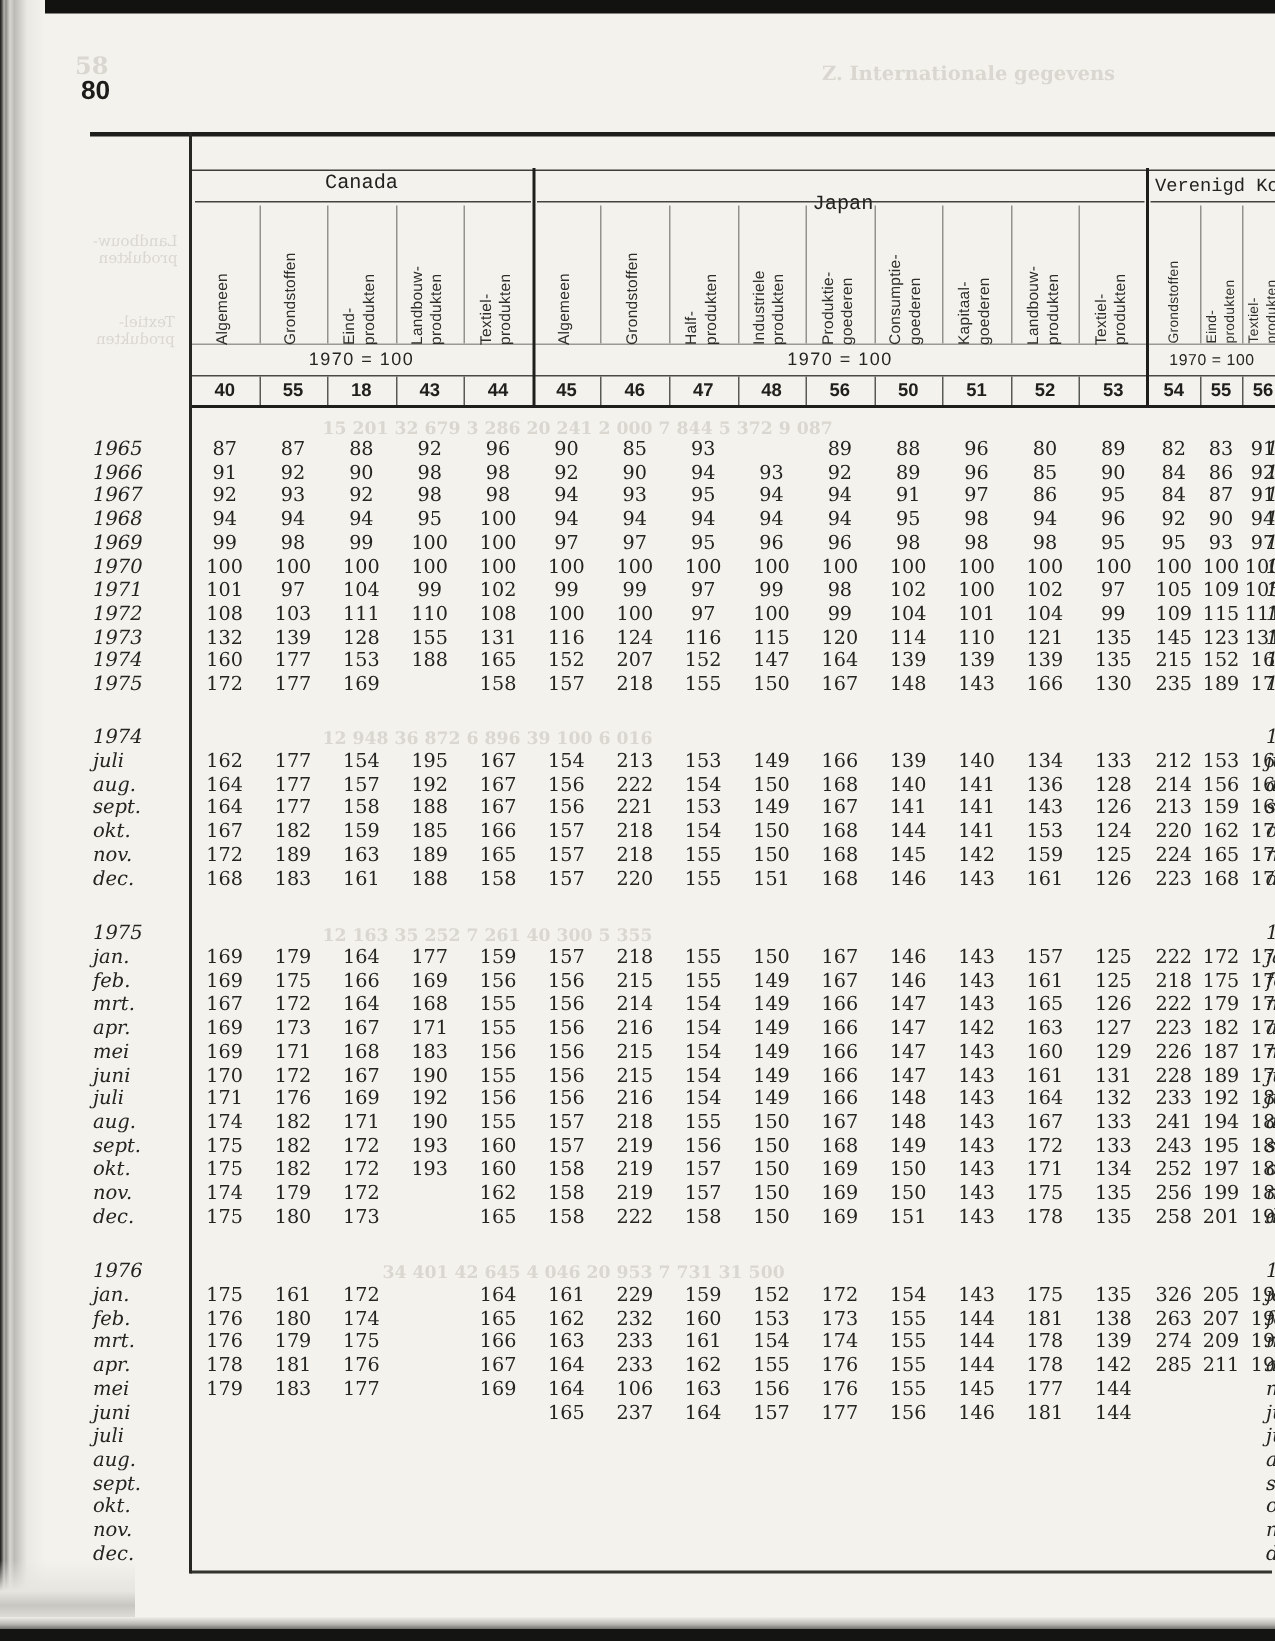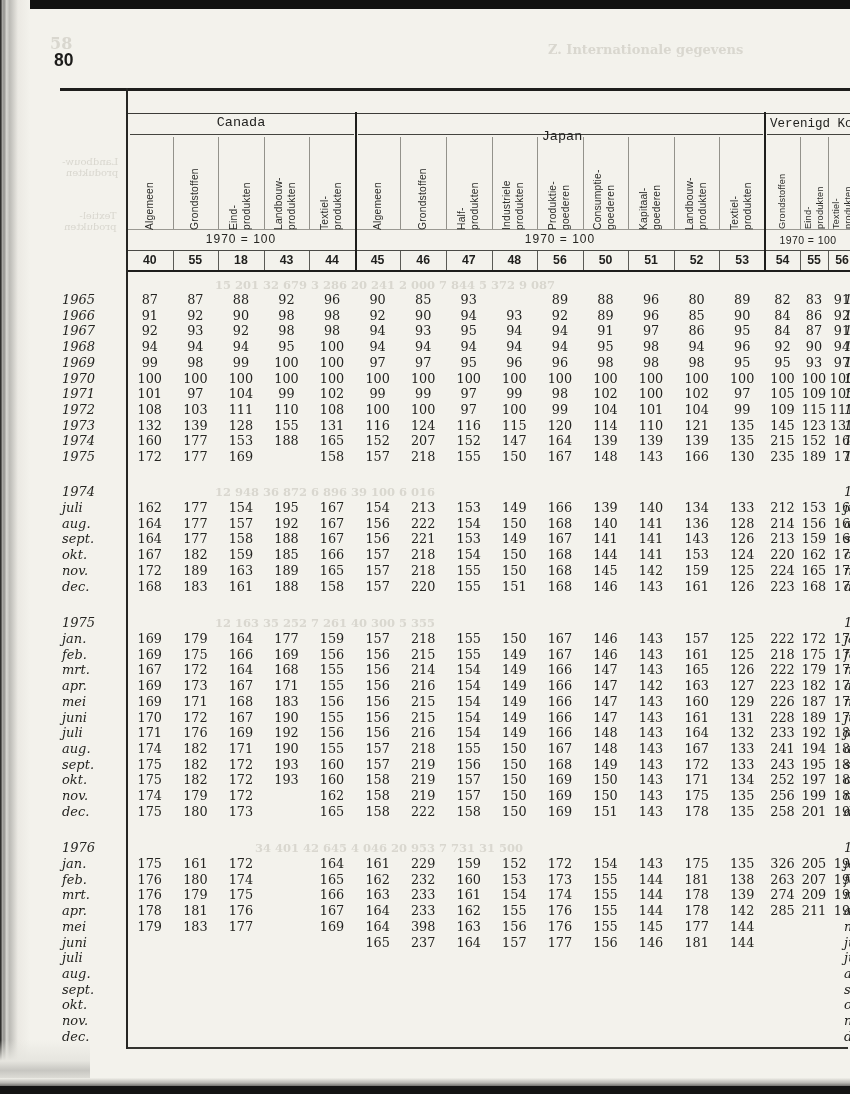--- a/index.html
+++ b/index.html
@@ -824,21 +824,21 @@
       <div class="cell" style="left: 765px; top: 903.1px; width: 35px;">285</div>
       <div class="cell" style="left: 800px; top: 903.1px; width: 28px;">211</div>
       <div class="cell" style="left: 828px; top: 903.1px; width: 28px;">19</div>
       <div class="rlab" style="left: 62px; top: 918.8px; width: 62px;">mei</div>
       <div class="rlab" style="left: 844px; top: 918.8px; width: 40px;">mei</div>
       <div class="cell" style="left: 127px; top: 918.8px; width: 45.57px;">179</div>
       <div class="cell" style="left: 172.57px; top: 918.8px; width: 45.57px;">183</div>
       <div class="cell" style="left: 218.14px; top: 918.8px; width: 45.57px;">177</div>
       <div class="cell" style="left: 309.28px; top: 918.8px; width: 45.57px;">169</div>
       <div class="cell" style="left: 354.85px; top: 918.8px; width: 45.57px;">164</div>
-      <div class="cell" style="left: 400.42px; top: 918.8px; width: 45.57px;">398</div>
+      <div class="cell" style="left: 400.42px; top: 918.8px; width: 45.57px;">106</div>
       <div class="cell" style="left: 445.99px; top: 918.8px; width: 45.57px;">163</div>
       <div class="cell" style="left: 491.56px; top: 918.8px; width: 45.57px;">156</div>
       <div class="cell" style="left: 537.13px; top: 918.8px; width: 45.57px;">176</div>
       <div class="cell" style="left: 582.7px; top: 918.8px; width: 45.57px;">155</div>
       <div class="cell" style="left: 628.27px; top: 918.8px; width: 45.57px;">145</div>
       <div class="cell" style="left: 673.84px; top: 918.8px; width: 45.57px;">177</div>
       <div class="cell" style="left: 719.41px; top: 918.8px; width: 45.57px;">144</div>
       <div class="rlab" style="left: 62px; top: 934.5px; width: 62px;">juni</div>
       <div class="rlab" style="left: 844px; top: 934.5px; width: 40px;">juni</div>
       <div class="cell" style="left: 354.85px; top: 934.5px; width: 45.57px;">165</div>

